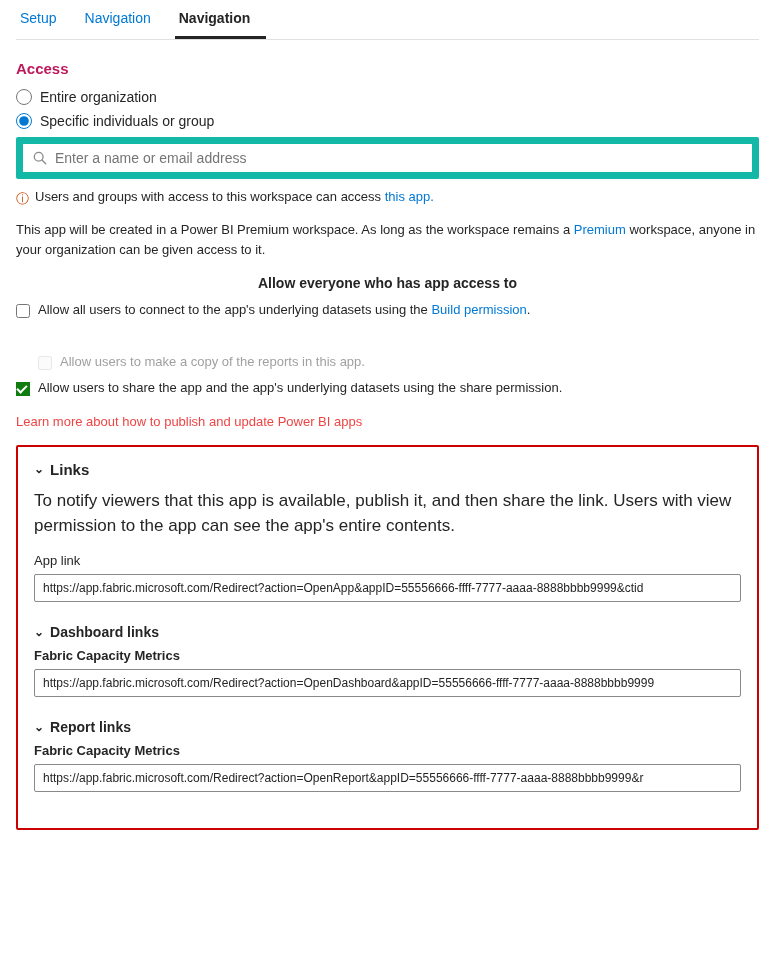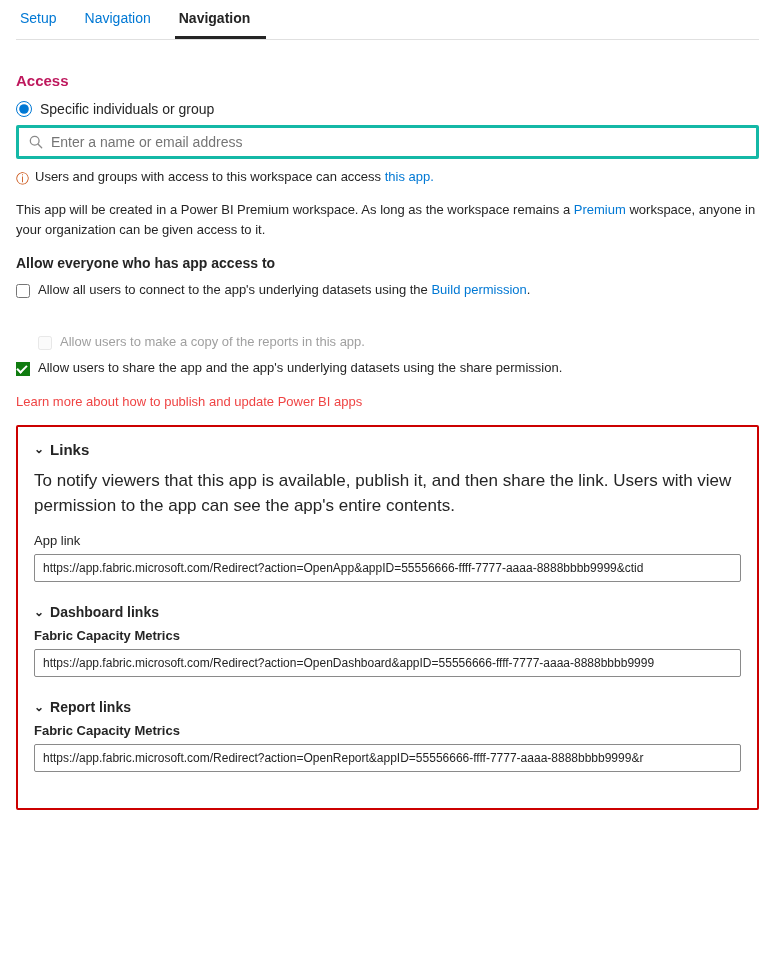--- a/index.html
+++ b/index.html
@@ -13,21 +13,21 @@
     }
 
     .page-container {
       padding: 0 16px 24px 16px;
     }
 
     
     .tabs {
       display: flex;
       border-bottom: 1px solid #e0e0e0;
-      margin-bottom: 32px;
+      margin-bottom: 20px;
     }
     .tab {
       padding: 10px 16px 10px 4px;
       cursor: pointer;
       font-size: 14px;
       color: #0078d4;
       margin-right: 8px;
       border-bottom: 3px solid transparent;
       text-decoration: none;
     }
@@ -60,21 +60,21 @@
       width: 16px;
       height: 16px;
       cursor: pointer;
       accent-color: #0078d4;
     }
 
     
     .search-box {
       display: flex;
       align-items: center;
-      border: 3px solid #14b8a6;
+      border: 7px solid #14b8a6;
       border-radius: 2px;
       padding: 6px 10px;
       margin-bottom: 10px;
       gap: 8px;
     }
     .search-box input {
       border: none;
       outline: none;
       font-size: 14px;
       color: #8a8a8a;
@@ -116,20 +116,21 @@
     }
 
     
     .allow-section {
       margin-bottom: 16px;
     }
     .allow-section-heading {
       font-size: 14px;
       font-weight: 600;
       margin-bottom: 10px;
+      text-align: center;
     }
     .checkbox-row {
       display: flex;
       align-items: center;
       gap: 8px;
       margin-bottom: 8px;
     }
     .checkbox-row input[type="checkbox"] {
       width: 14px;
       height: 14px;
@@ -265,20 +266,26 @@
 
   <div class="tabs">
     <a class="tab">Setup</a>
     <a class="tab">Navigation</a>
     <a class="tab active">Navigation</a>
   </div>
 
   <div class="access-section">
     <div class="section-heading">Access</div>
 
+    <div class="radio-row">
+      <input type="radio" name="access" id="radio-entire" style="">
+      <label for="radio-entire" style="font-size:14px;">
+        Entire <span class="orange-text">organization</span>
+      </label>
+    </div>
 
     <div class="radio-row">
       <input type="radio" name="access" id="radio-specific" checked="" style="">
       <label for="radio-specific" style="font-size:14px;">Specific individuals or group</label>
     </div>
 
     <div class="search-box">
       <svg class="search-icon-svg" width="14" height="14" viewBox="0 0 16 16" fill="none" xmlns="http://www.w3.org/2000/svg">
         <circle cx="6.5" cy="6.5" r="5" stroke="#8a8a8a" stroke-width="1.5"></circle>
         <line x1="10.5" y1="10.5" x2="14.5" y2="14.5" stroke="#8a8a8a" stroke-width="1.5" stroke-linecap="round"></line>

